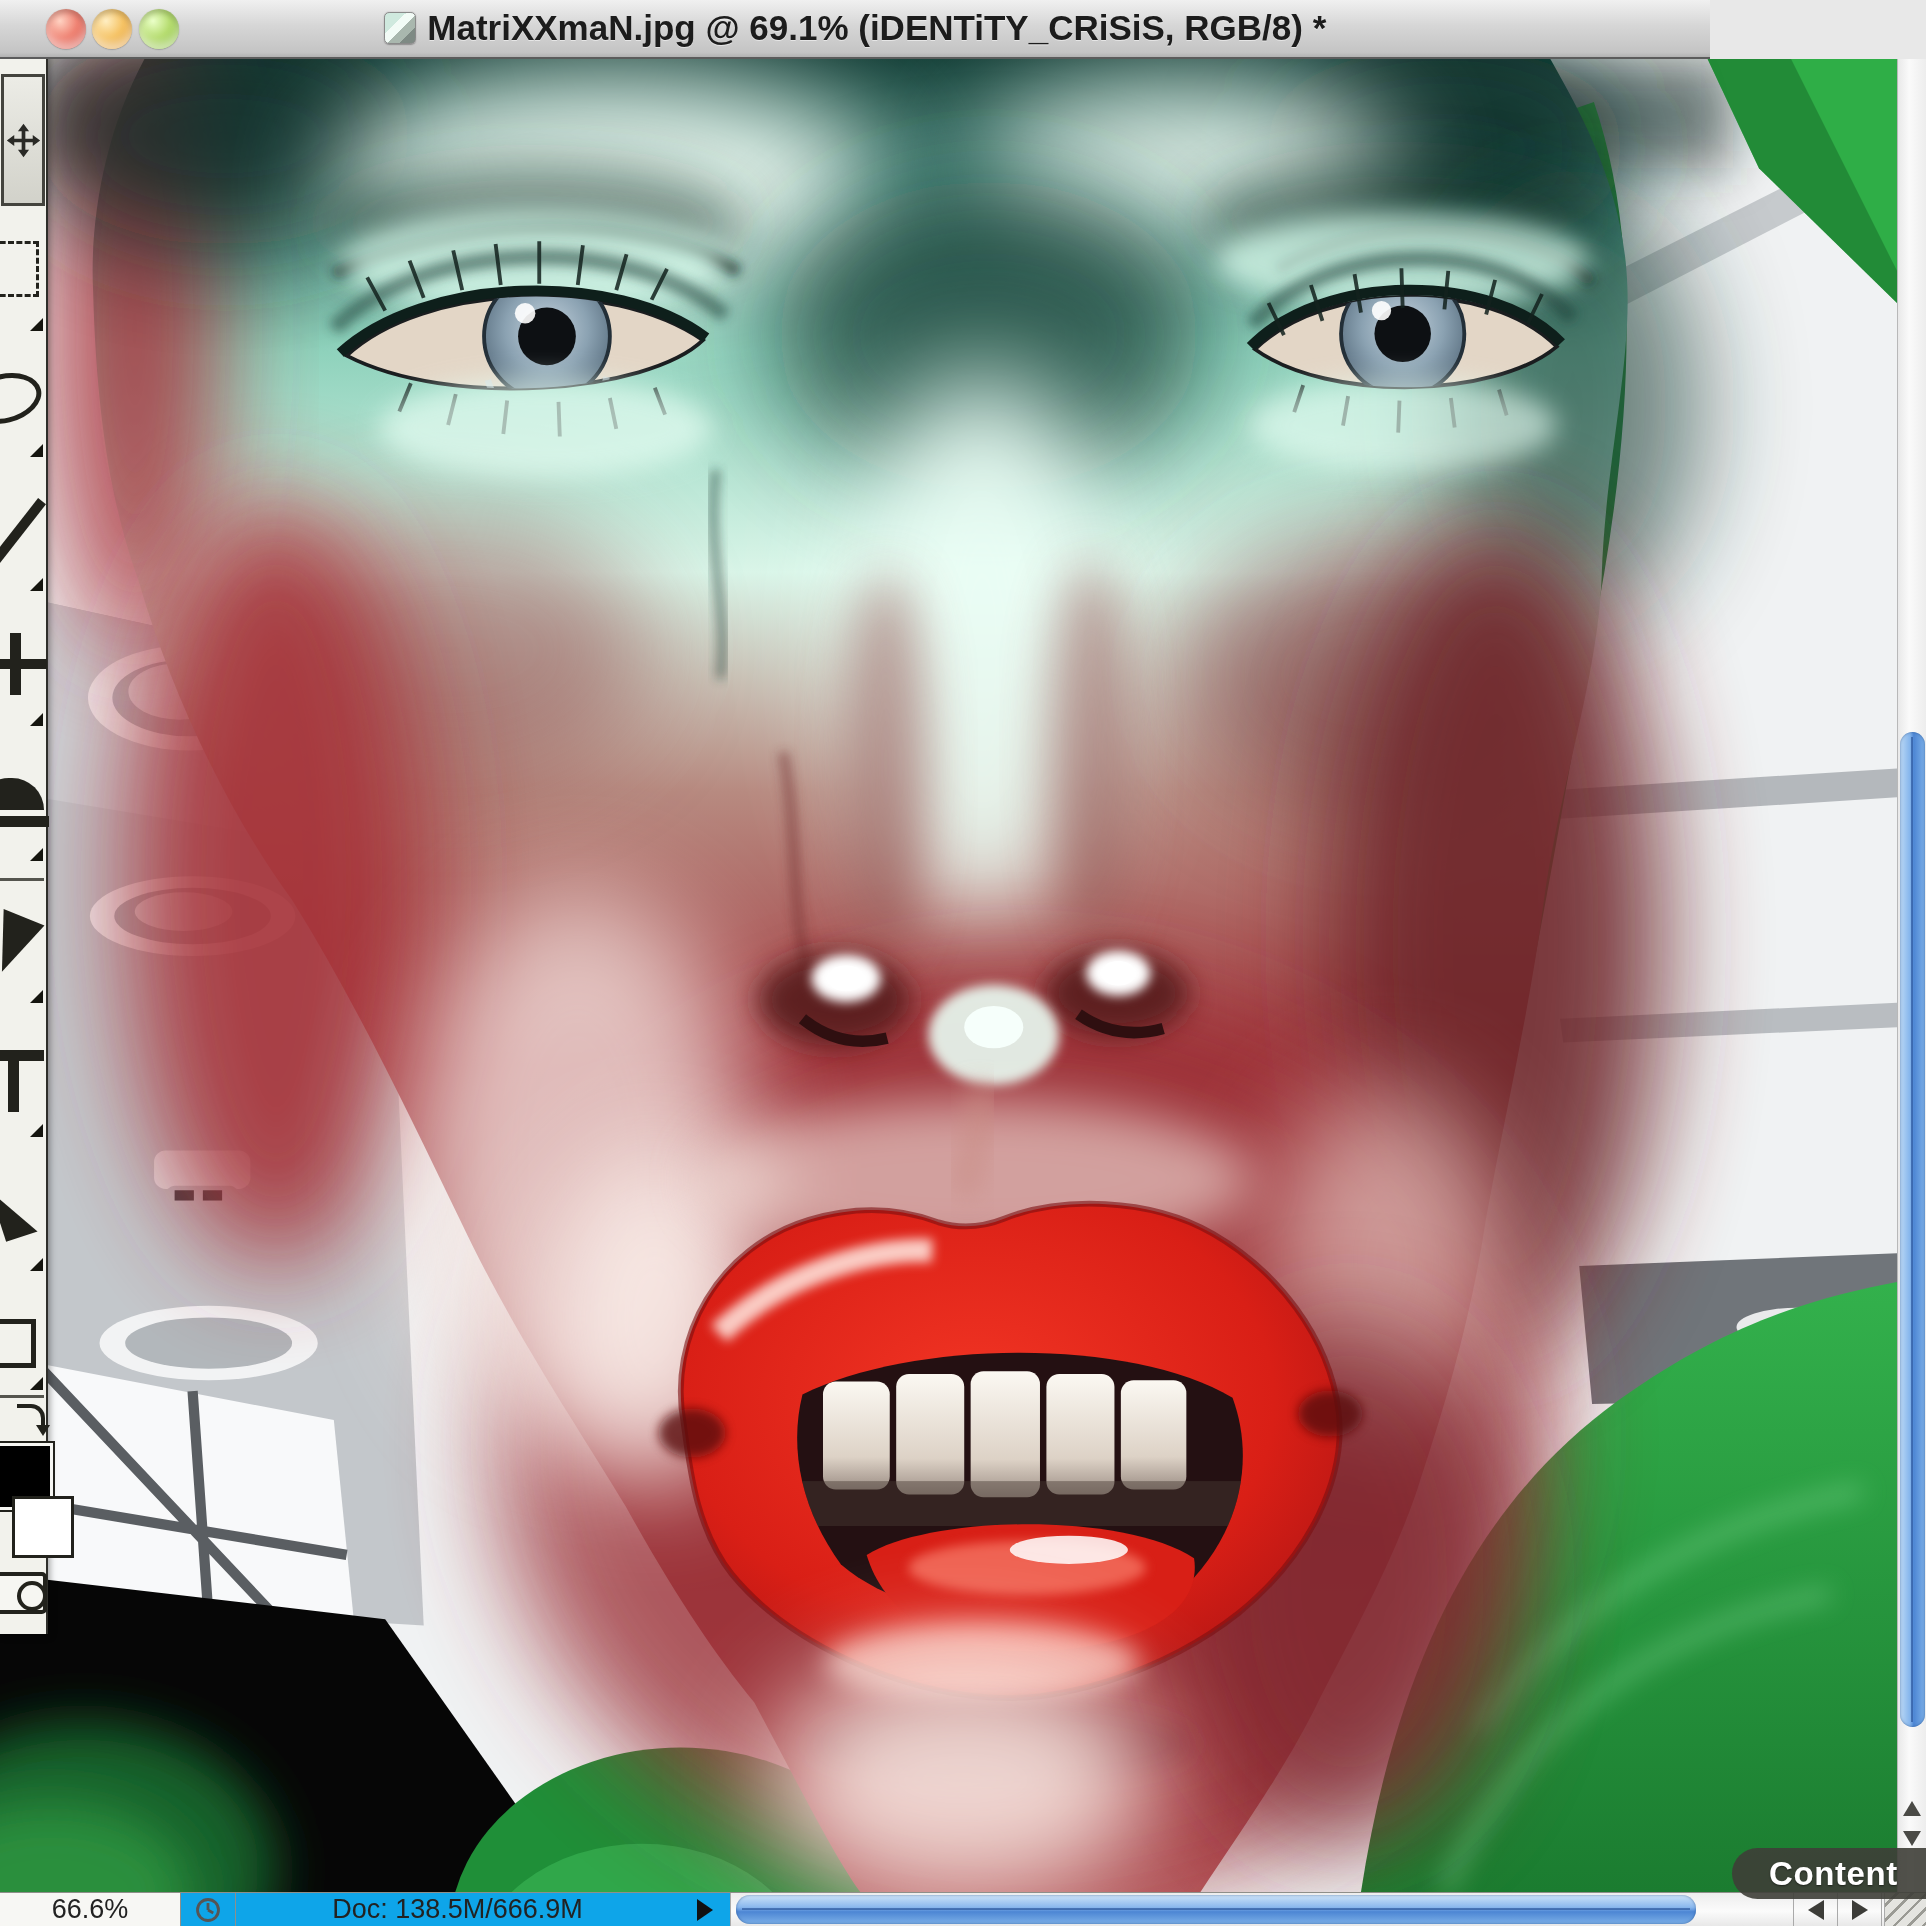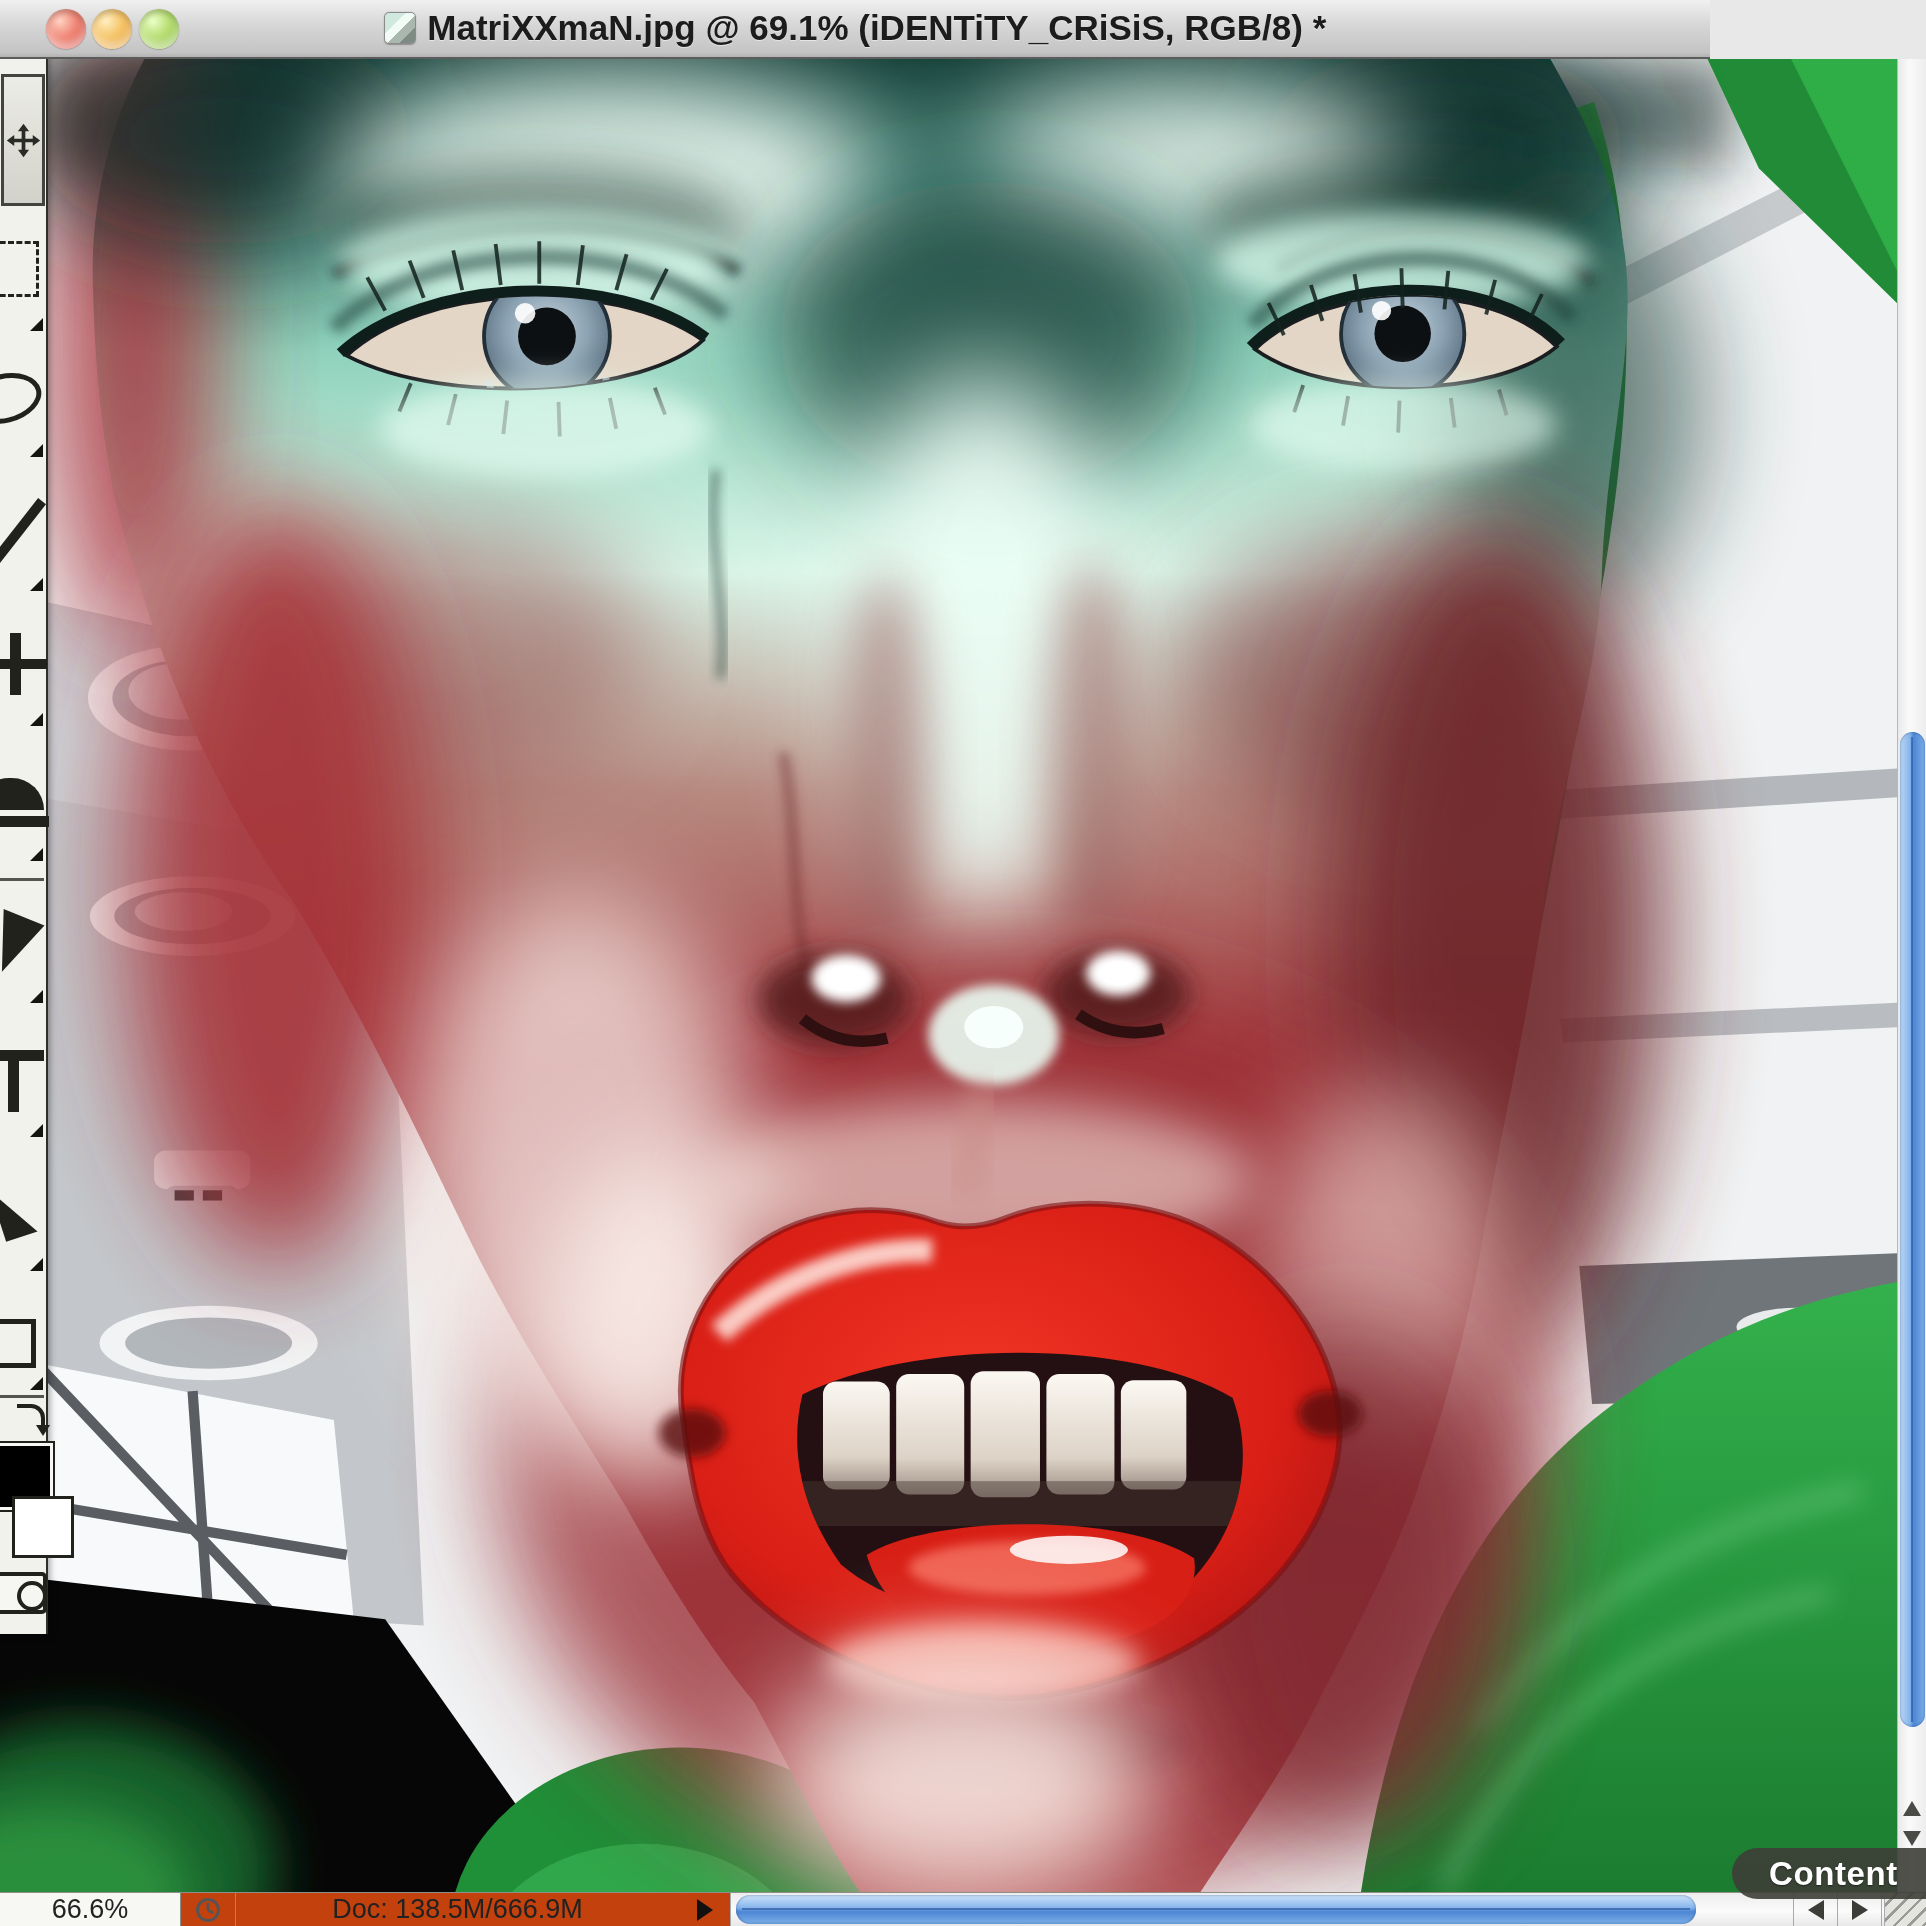--- a/index.html
+++ b/index.html
@@ -76,21 +76,21 @@
   .vthumb { position:absolute; left:1.9px; top:673px; width:25px; height:995px; border-radius:13px;
     background:linear-gradient(90deg,#bcd9f5,#85b5ec 40%,#4d86d4 55%,#7cb0e8);
     box-shadow:inset 0 0 2.6px rgba(20,60,120,.6); }
   .vthumb:after { content:""; position:absolute; left:11px; top:5.1px; bottom:5.1px; width:1.9px; background:rgba(30,70,140,.55); }
   .v-arrow { position:absolute; left:5.1px; width:0; height:0; }
   .v-up   { bottom:76px; border-left:9.6px solid transparent; border-right:9.6px solid transparent; border-bottom:15.4px solid #4a4a46; }
   .v-down { bottom:46px;  border-left:9.6px solid transparent; border-right:9.6px solid transparent; border-top:15.4px solid #4a4a46; }
 
   
   .statusbar { position:absolute; left:0; bottom:0; width:1926px; height:34px; z-index:20;
-    background:#c2410c; border-top:1.3px solid #8f8f8a; display:flex; align-items:stretch;
+    background:#0ea5e9; border-top:1.3px solid #8f8f8a; display:flex; align-items:stretch;
     font-size:27px; color:#222; }
   .zoom-field { width:181px; background:#f7f7f4; border-right:1.9px solid #8f8f8a;
     display:flex; align-items:center; justify-content:center; }
   .status-icon-cell { width:55px; border-right:1.9px solid #8f8f8a; display:flex; align-items:center; justify-content:center; }
   .doc-cell { width:443px; display:flex; align-items:center; justify-content:center; }
   .status-fly { width:51px; display:flex; align-items:center; justify-content:center; }
   .status-fly .tri { width:0; height:0; border-top:11px solid transparent; border-bottom:11px solid transparent; border-left:16.7px solid #111; }
   .hscroll { position:relative; flex:1; background:linear-gradient(#ededed,#fbfbfb 55%,#e8e8e8); border-left:1.3px solid #aaa; }
   .hthumb { position:absolute; left:5.1px; top:1.9px; width:960px; height:29px; border-radius:14px;
     background:linear-gradient(#cfe4f8,#8ab8ee 42%,#4d86d4 58%,#7cb0e8);

